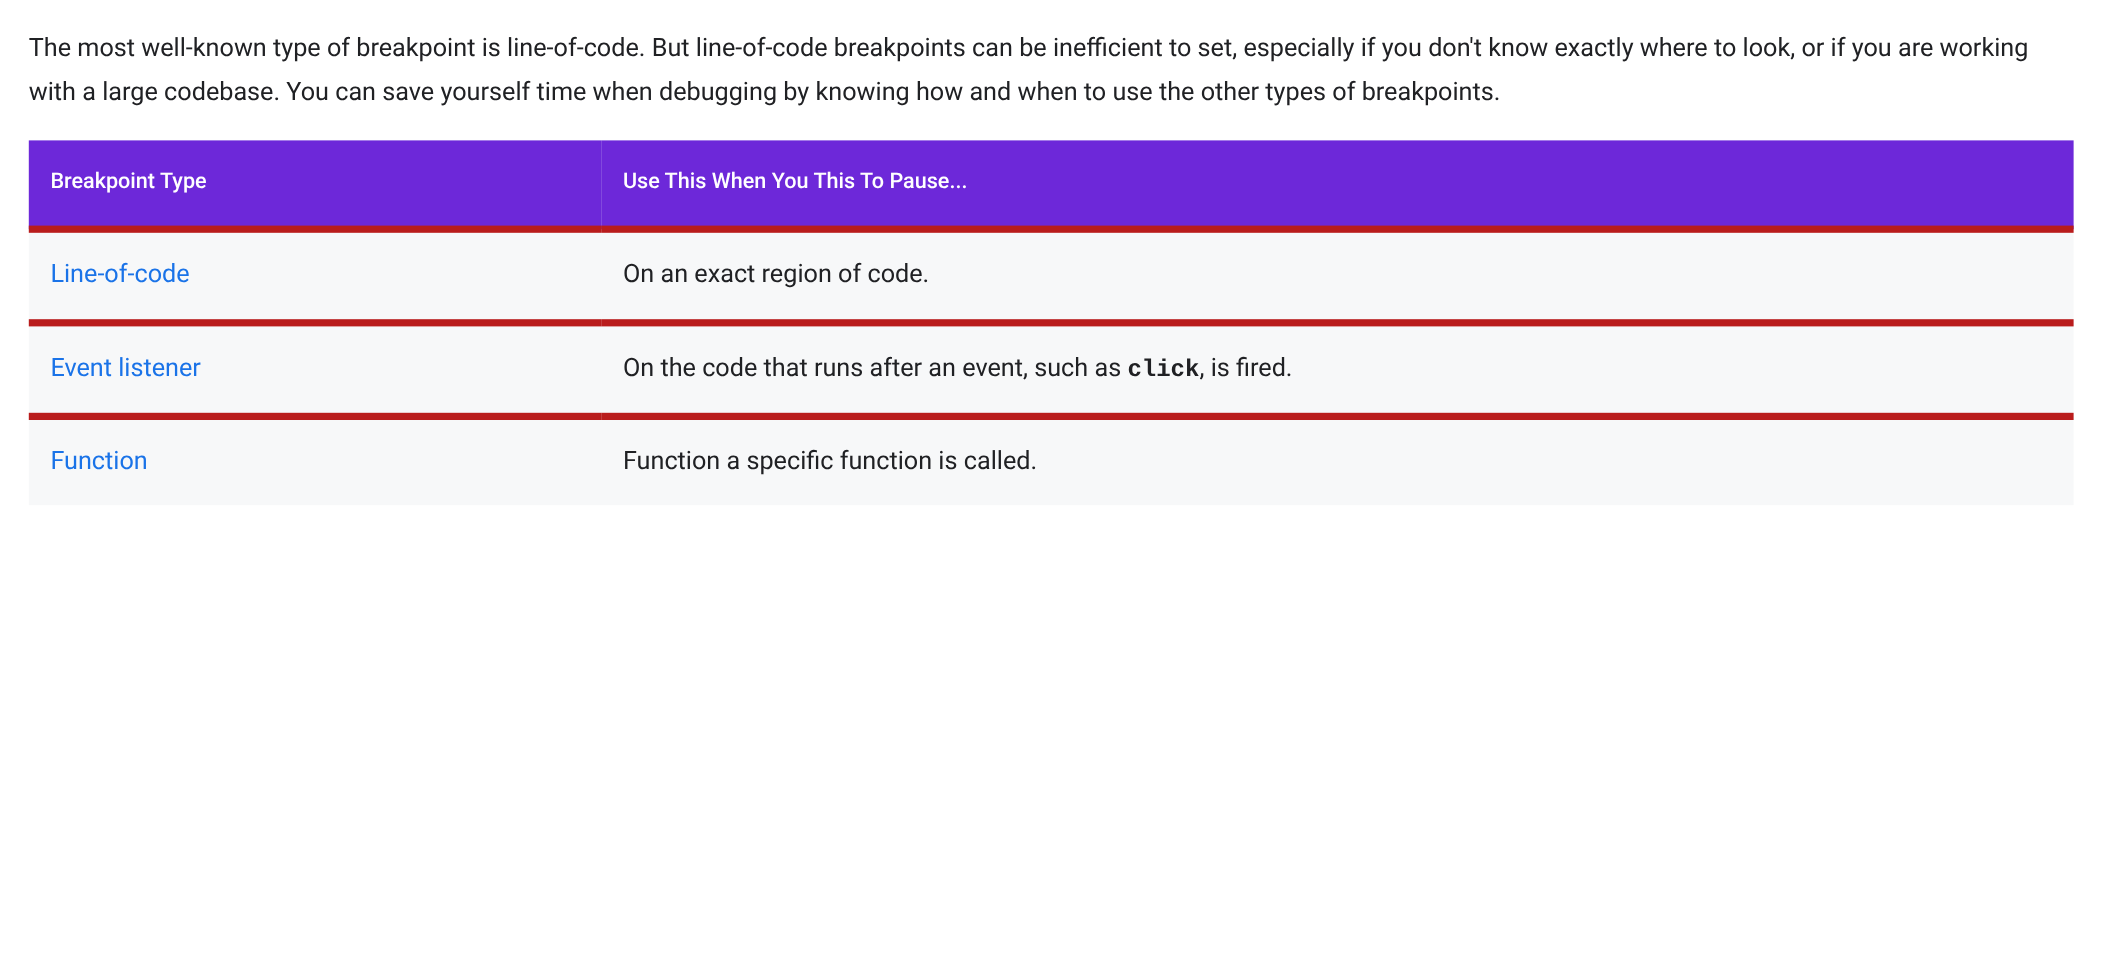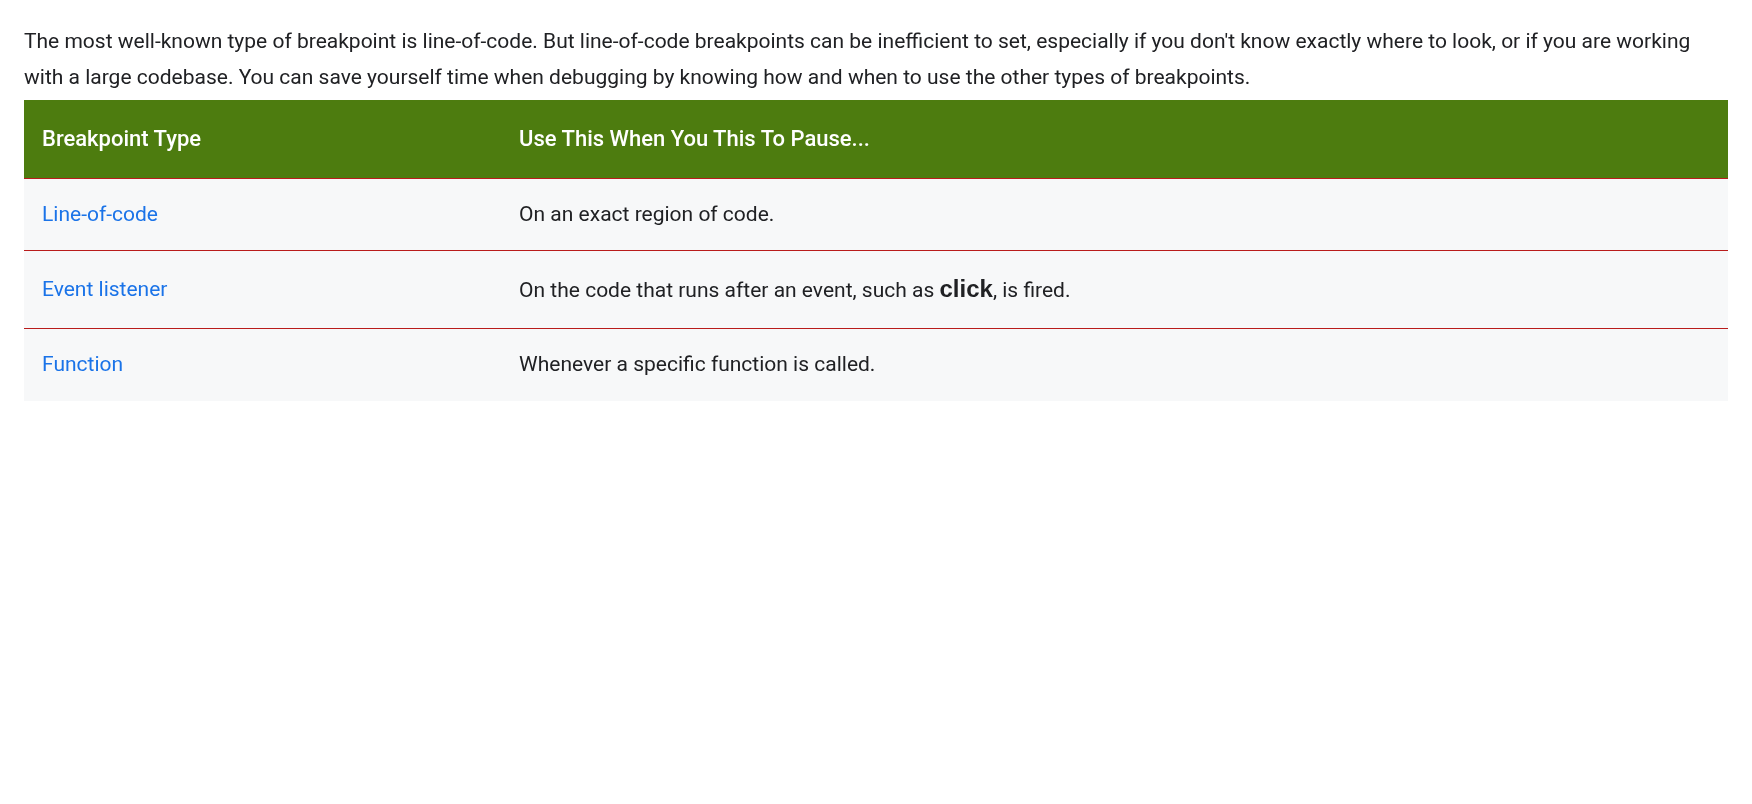--- a/index.html
+++ b/index.html
@@ -9,53 +9,53 @@
     }
     body {
       font-family: Roboto, "Helvetica Neue", Helvetica, Arial, sans-serif;
       color: #202124;
       background: #ffffff;
       padding: 24px;
       font-size: 21px;
       line-height: 1.7;
     }
     .intro {
-      margin-bottom: 5px;
+      margin-bottom: 22px;
       max-width: 1700px;
     }
     table {
       width: 100%;
       border-collapse: collapse;
       background: #f7f8f9;
     }
     thead th {
-      background: #4d7c0f;
+      background: #6d28d9;
       color: #ffffff;
       font-weight: 500;
       text-align: left;
       padding: 20px 18px;
-      font-size: 22px;
+      font-size: 18px;
     }
     tbody td {
       padding: 18px 18px;
-      border-top: 1px solid #b91c1c;
+      border-top: 6px solid #b91c1c;
       font-size: 21px;
       vertical-align: middle;
     }
     tbody td:first-child {
       width: 28%;
     }
     a.bp-link {
       color: #1a73e8;
       text-decoration: none;
     }
     code.inline {
-      font-family: Liberation Sans, sans-serif;
+      font-family: Liberation Mono, monospace;
       font-weight: 700;
-      font-size: 24px;
+      font-size: 20px;
       text-align: right;
     }
   </style>
 </head>
 <body>
 
 <p class="intro">The most well-known type of breakpoint is line-of-code. But line-of-code breakpoints can be inefficient to set, especially if you don't know exactly where to look, or if you are working with a large codebase. You can save yourself time when debugging by knowing how and when to use the other types of breakpoints.</p>
 
 <table>
   <thead>
@@ -68,16 +68,16 @@
   <tr>
         <td><a class="bp-link" href="#">Line-of-code</a></td>
         <td>On an exact region of code.</td>
       </tr>
       <tr>
         <td><a class="bp-link" href="#">Event listener</a></td>
         <td>On the code that runs after an event, such as <code class="inline">click</code>, is fired.</td>
       </tr>
       <tr>
         <td><a class="bp-link" href="#">Function</a></td>
-        <td>Whenever a specific function is called.</td>
+        <td>Function a specific function is called.</td>
       </tr>
     </tbody>
 </table>
 
 </body></html>

